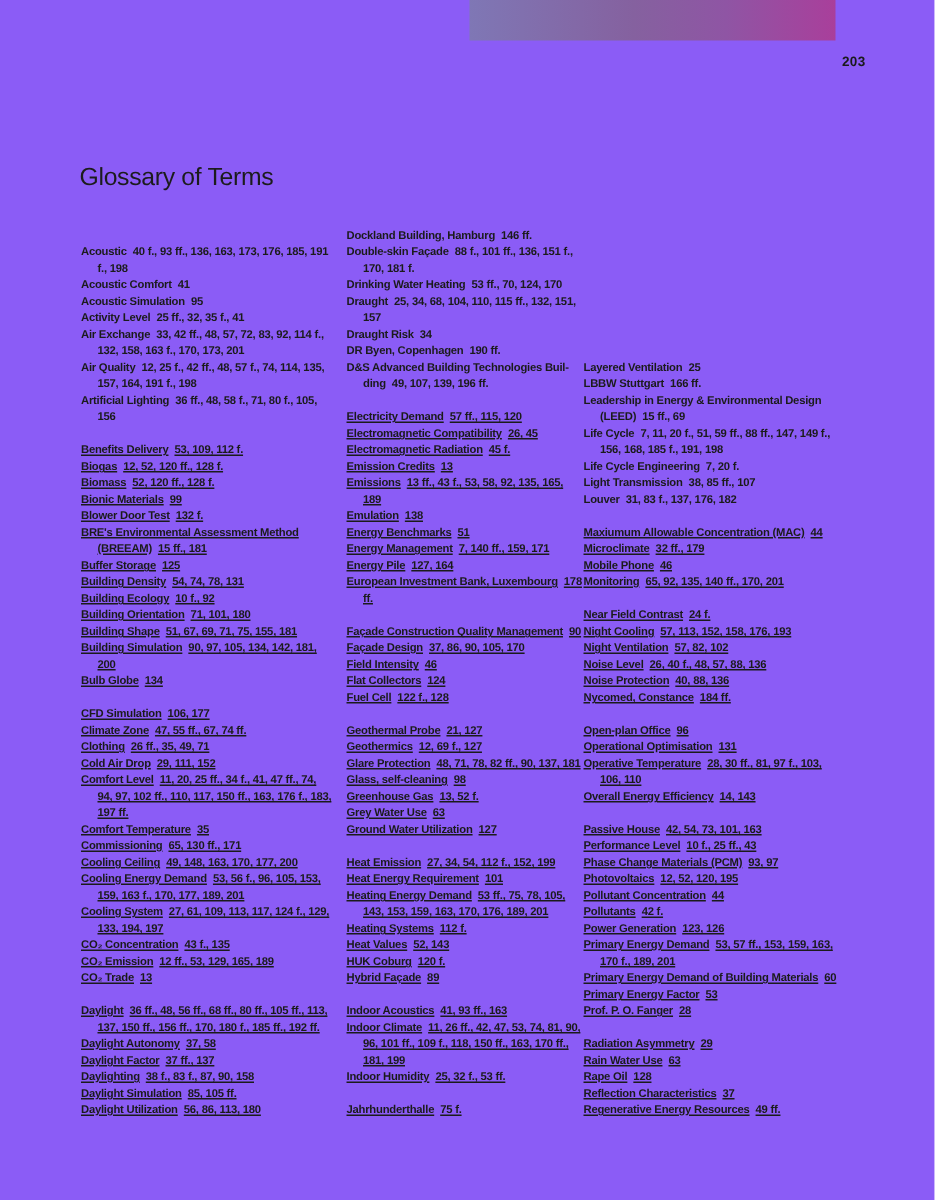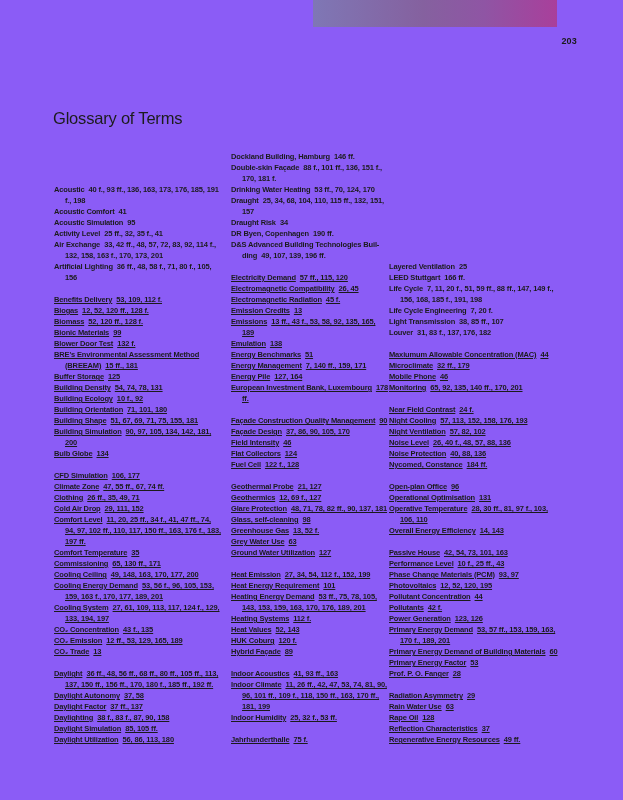--- a/index.html
+++ b/index.html
@@ -73,20 +73,21 @@
   <div class="page-number">203</div>
   <h1 class="page-title" style="margin:0; font-size:16.5px; font-weight:400;">Glossary of Terms</h1>
   <div class="columns">
     <div class="col col-1">
         <div class="group">
           <div class="entry"><span class="term">Acoustic</span><span class="pages">40 f., 93 ff., 136, 163, 173, 176, 185, 191 f., 198</span></div>
           <div class="entry"><span class="term">Acoustic Comfort</span><span class="pages">41</span></div>
           <div class="entry"><span class="term">Acoustic Simulation</span><span class="pages">95</span></div>
           <div class="entry"><span class="term">Activity Level</span><span class="pages">25 ff., 32, 35 f., 41</span></div>
           <div class="entry"><span class="term">Air Exchange</span><span class="pages">33, 42 ff., 48, 57, 72, 83, 92, 114 f., 132, 158, 163 f., 170, 173, 201</span></div>
+          <div class="entry"><span class="term">Air Quality</span><span class="pages">12, 25 f., 42 ff., 48, 57 f., 74, 114, 135, 157, 164, 191 f., 198</span></div>
           <div class="entry"><span class="term">Artificial Lighting</span><span class="pages">36 ff., 48, 58 f., 71, 80 f., 105, 156</span></div>
         </div>
         <div class="group">
           <div class="entry"><span class="term">Benefits Delivery</span><span class="pages">53, 109, 112 f.</span></div>
           <div class="entry"><span class="term">Biogas</span><span class="pages">12, 52, 120 ff., 128 f.</span></div>
           <div class="entry"><span class="term">Biomass</span><span class="pages">52, 120 ff., 128 f.</span></div>
           <div class="entry"><span class="term">Bionic Materials</span><span class="pages">99</span></div>
           <div class="entry"><span class="term">Blower Door Test</span><span class="pages">132 f.</span></div>
           <div class="entry"><span class="term">BRE's Environmental Assessment Method (BREEAM)</span><span class="pages">15 ff., 181</span></div>
           <div class="entry"><span class="term">Buffer Storage</span><span class="pages">125</span></div>
@@ -173,21 +174,22 @@
           <div class="entry"><span class="term">Indoor Climate</span><span class="pages">11, 26 ff., 42, 47, 53, 74, 81, 90, 96, 101 ff., 109 f., 118, 150 ff., 163, 170 ff., 181, 199</span></div>
           <div class="entry"><span class="term">Indoor Humidity</span><span class="pages">25, 32 f., 53 ff.</span></div>
         </div>
         <div class="group">
           <div class="entry"><span class="term">Jahrhunderthalle</span><span class="pages">75 f.</span></div>
         </div>
       </div>
     <div class="col col-3">
         <div class="group">
           <div class="entry"><span class="term">Layered Ventilation</span><span class="pages">25</span></div>
-          <div class="entry"><span class="term">LEED Stuttgart</span><span class="pages">166 ff.</span></div>
+          <div class="entry"><span class="term">LBBW Stuttgart</span><span class="pages">166 ff.</span></div>
+          <div class="entry"><span class="term">Leadership in Energy &amp; Environmental Design (LEED)</span><span class="pages">15 ff., 69</span></div>
           <div class="entry"><span class="term">Life Cycle</span><span class="pages">7, 11, 20 f., 51, 59 ff., 88 ff., 147, 149 f., 156, 168, 185 f., 191, 198</span></div>
           <div class="entry"><span class="term">Life Cycle Engineering</span><span class="pages">7, 20 f.</span></div>
           <div class="entry"><span class="term">Light Transmission</span><span class="pages">38, 85 ff., 107</span></div>
           <div class="entry"><span class="term">Louver</span><span class="pages">31, 83 f., 137, 176, 182</span></div>
         </div>
         <div class="group">
           <div class="entry"><span class="term">Maxiumum Allowable Concentration (MAC)</span><span class="pages">44</span></div>
           <div class="entry"><span class="term">Microclimate</span><span class="pages">32 ff., 179</span></div>
           <div class="entry"><span class="term">Mobile Phone</span><span class="pages">46</span></div>
           <div class="entry"><span class="term">Monitoring</span><span class="pages">65, 92, 135, 140 ff., 170, 201</span></div>

